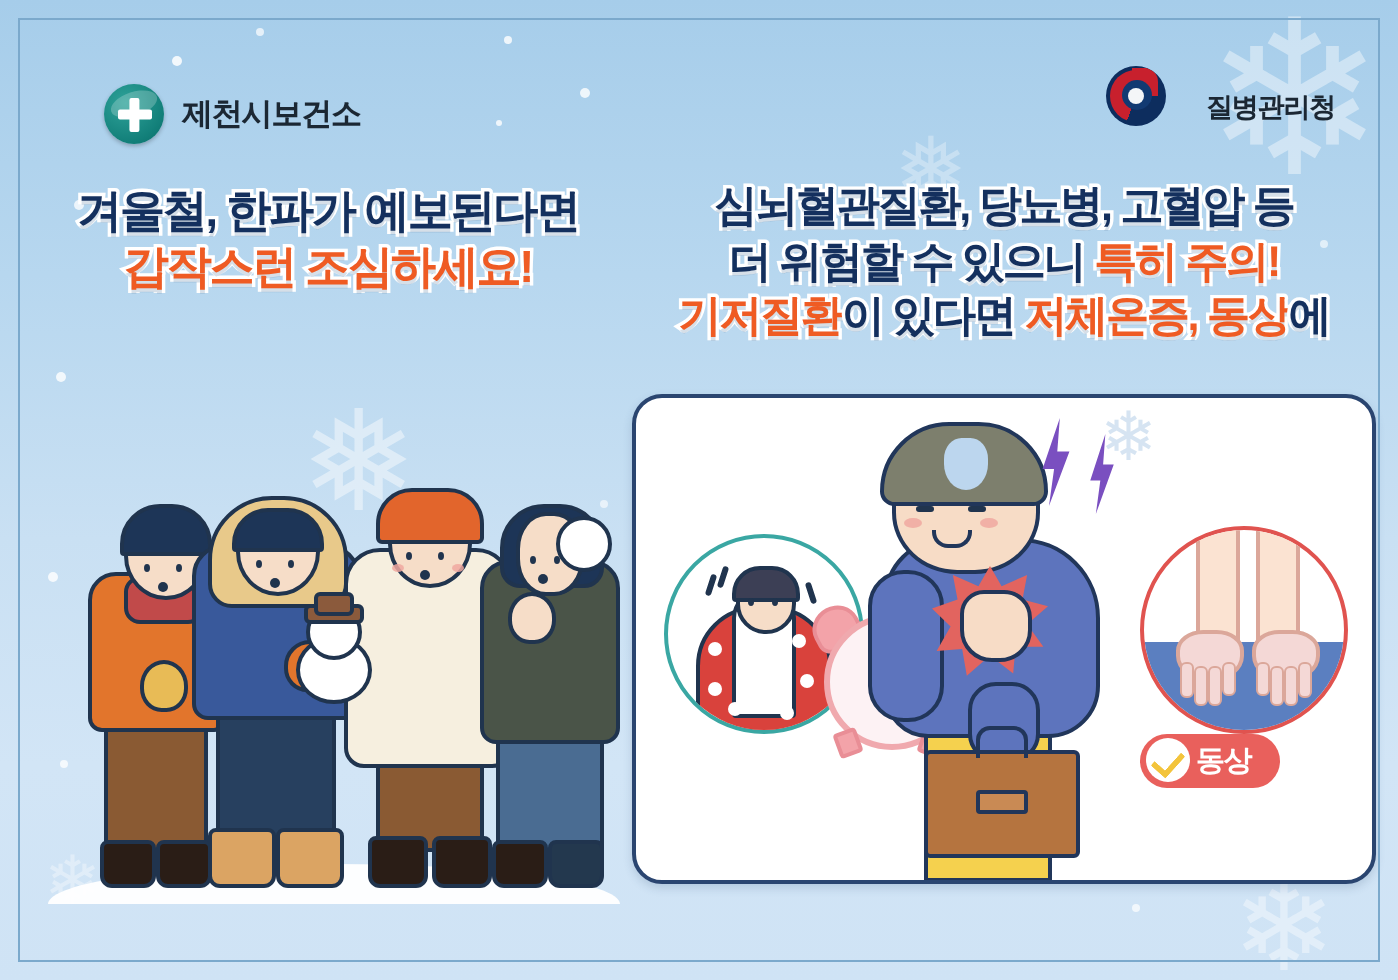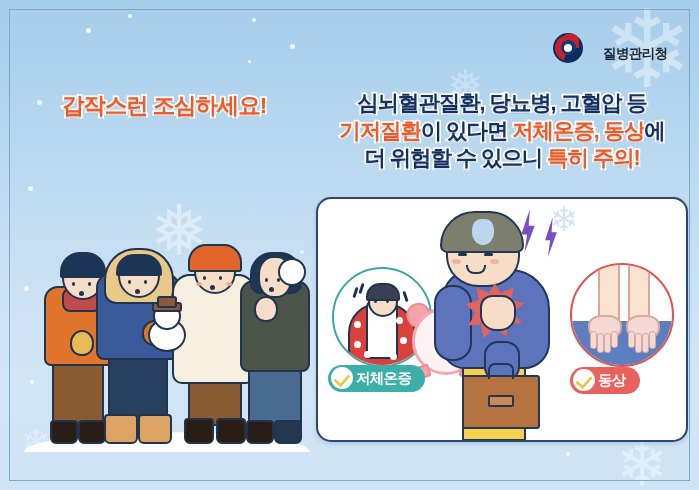--- a/index.html
+++ b/index.html
@@ -152,46 +152,53 @@
     <div class="dot" style="left:37px;top:100px;width:5px;height:5px;opacity:.75;"></div>
     <div class="dot" style="left:28px;top:186px;width:5px;height:5px;opacity:.8;"></div>
     <div class="dot" style="left:24px;top:286px;width:5px;height:5px;opacity:.8;"></div>
     <div class="dot" style="left:30px;top:380px;width:4px;height:4px;opacity:.75;"></div>
     <div class="dot" style="left:300px;top:250px;width:4px;height:4px;opacity:.6;"></div>
     <div class="dot" style="left:566px;top:452px;width:4px;height:4px;opacity:.7;"></div>
     <div class="dot" style="left:660px;top:120px;width:4px;height:4px;opacity:.6;"></div>
   </div>
 
   <div class="header">
+    <div class="logo-left">
+      <div class="emblem">
+          <div class="swish"></div>
+        </div>
+      <div class="logo-text">제천시보건소</div>
+    </div>
     <div class="logo-right">
       <div class="taeguk">
         <div class="red"></div>
           <div class="tail"></div>
           <div class="navy"></div>
           <div class="white"></div>
       </div>
       <div class="logo-text sm">질병관리청</div>
     </div>
   </div>
 
   <div class="hl hl-left">
+    <div class="line navy">겨울철, 한파가 예보된다면</div>
     <div class="line orange">갑작스런 조심하세요!</div>
   </div>
   <div class="sub-left">
   </div>
 
   <div class="hl hl-right">
     <div class="line">
       <span class="navy">심뇌혈관질환, 당뇨병, 고혈압 등</span>
     </div>
     <div class="line">
+      <span class="navy">더 위험할 수 있으니 </span><span class="orange">특히 주의!</span>
+    </div>
+    <div class="line">
       <span class="orange">기저질환</span><span class="navy">이 있다면 </span><span class="orange">저체온증, 동상</span><span class="navy">에</span>
-    </div>
-    <div class="line">
-      <span class="navy">더 위험할 수 있으니 </span><span class="orange">특히 주의!</span>
     </div>
   </div>
 
   <div class="family">
     <div class="ground"></div>
 
     <div class="person" style="left:16px;width:74px;height:204px;">
       <div class="legs" style="left:12px;bottom:16px;width:48px;height:76px;background:#8a5a33;border-radius:4px;"></div>
       <div class="boot" style="left:10px;bottom:0;width:24px;height:20px;background:#2a1d16;"></div>
       <div class="boot" style="left:38px;bottom:0;width:24px;height:20px;background:#2a1d16;"></div>
@@ -267,24 +274,20 @@
       <div class="eye" style="left:52px;top:30px;"></div>
       <div class="polka" style="left:20px;top:52px;"></div>
       <div class="polka" style="left:20px;top:72px;"></div>
       <div class="polka" style="left:62px;top:48px;"></div>
       <div class="polka" style="left:66px;top:68px;"></div>
       <div class="polka" style="left:30px;top:82px;"></div>
       <div class="polka" style="left:56px;top:84px;"></div>
       <div class="shiver" style="left:20px;top:18px;transform:rotate(18deg);"></div>
       <div class="shiver" style="left:26px;top:14px;transform:rotate(18deg);"></div>
       <div class="shiver" style="left:70px;top:22px;transform:rotate(-18deg);"></div>
-    </div>
-    <div class="badge teal" style="left:10px;top:166px;">
-      <span class="chk"></span>
-      <span>저체온증</span>
     </div>
 
     <div class="circ red" style="left:252px;top:64px;width:100px;height:100px;">
       <div class="water"></div>
       <div class="arm" style="left:26px;top:-4px;width:18px;height:62px;border-radius:5px;"></div>
       <div class="arm" style="left:56px;top:-4px;width:18px;height:62px;border-radius:5px;"></div>
       <div class="palm" style="left:16px;top:50px;width:30px;height:22px;"></div>
       <div class="palm" style="left:54px;top:50px;width:30px;height:22px;"></div>
       <div class="finger" style="left:18px;top:66px;width:5px;height:16px;"></div>
       <div class="finger" style="left:25px;top:68px;width:5px;height:18px;"></div>

